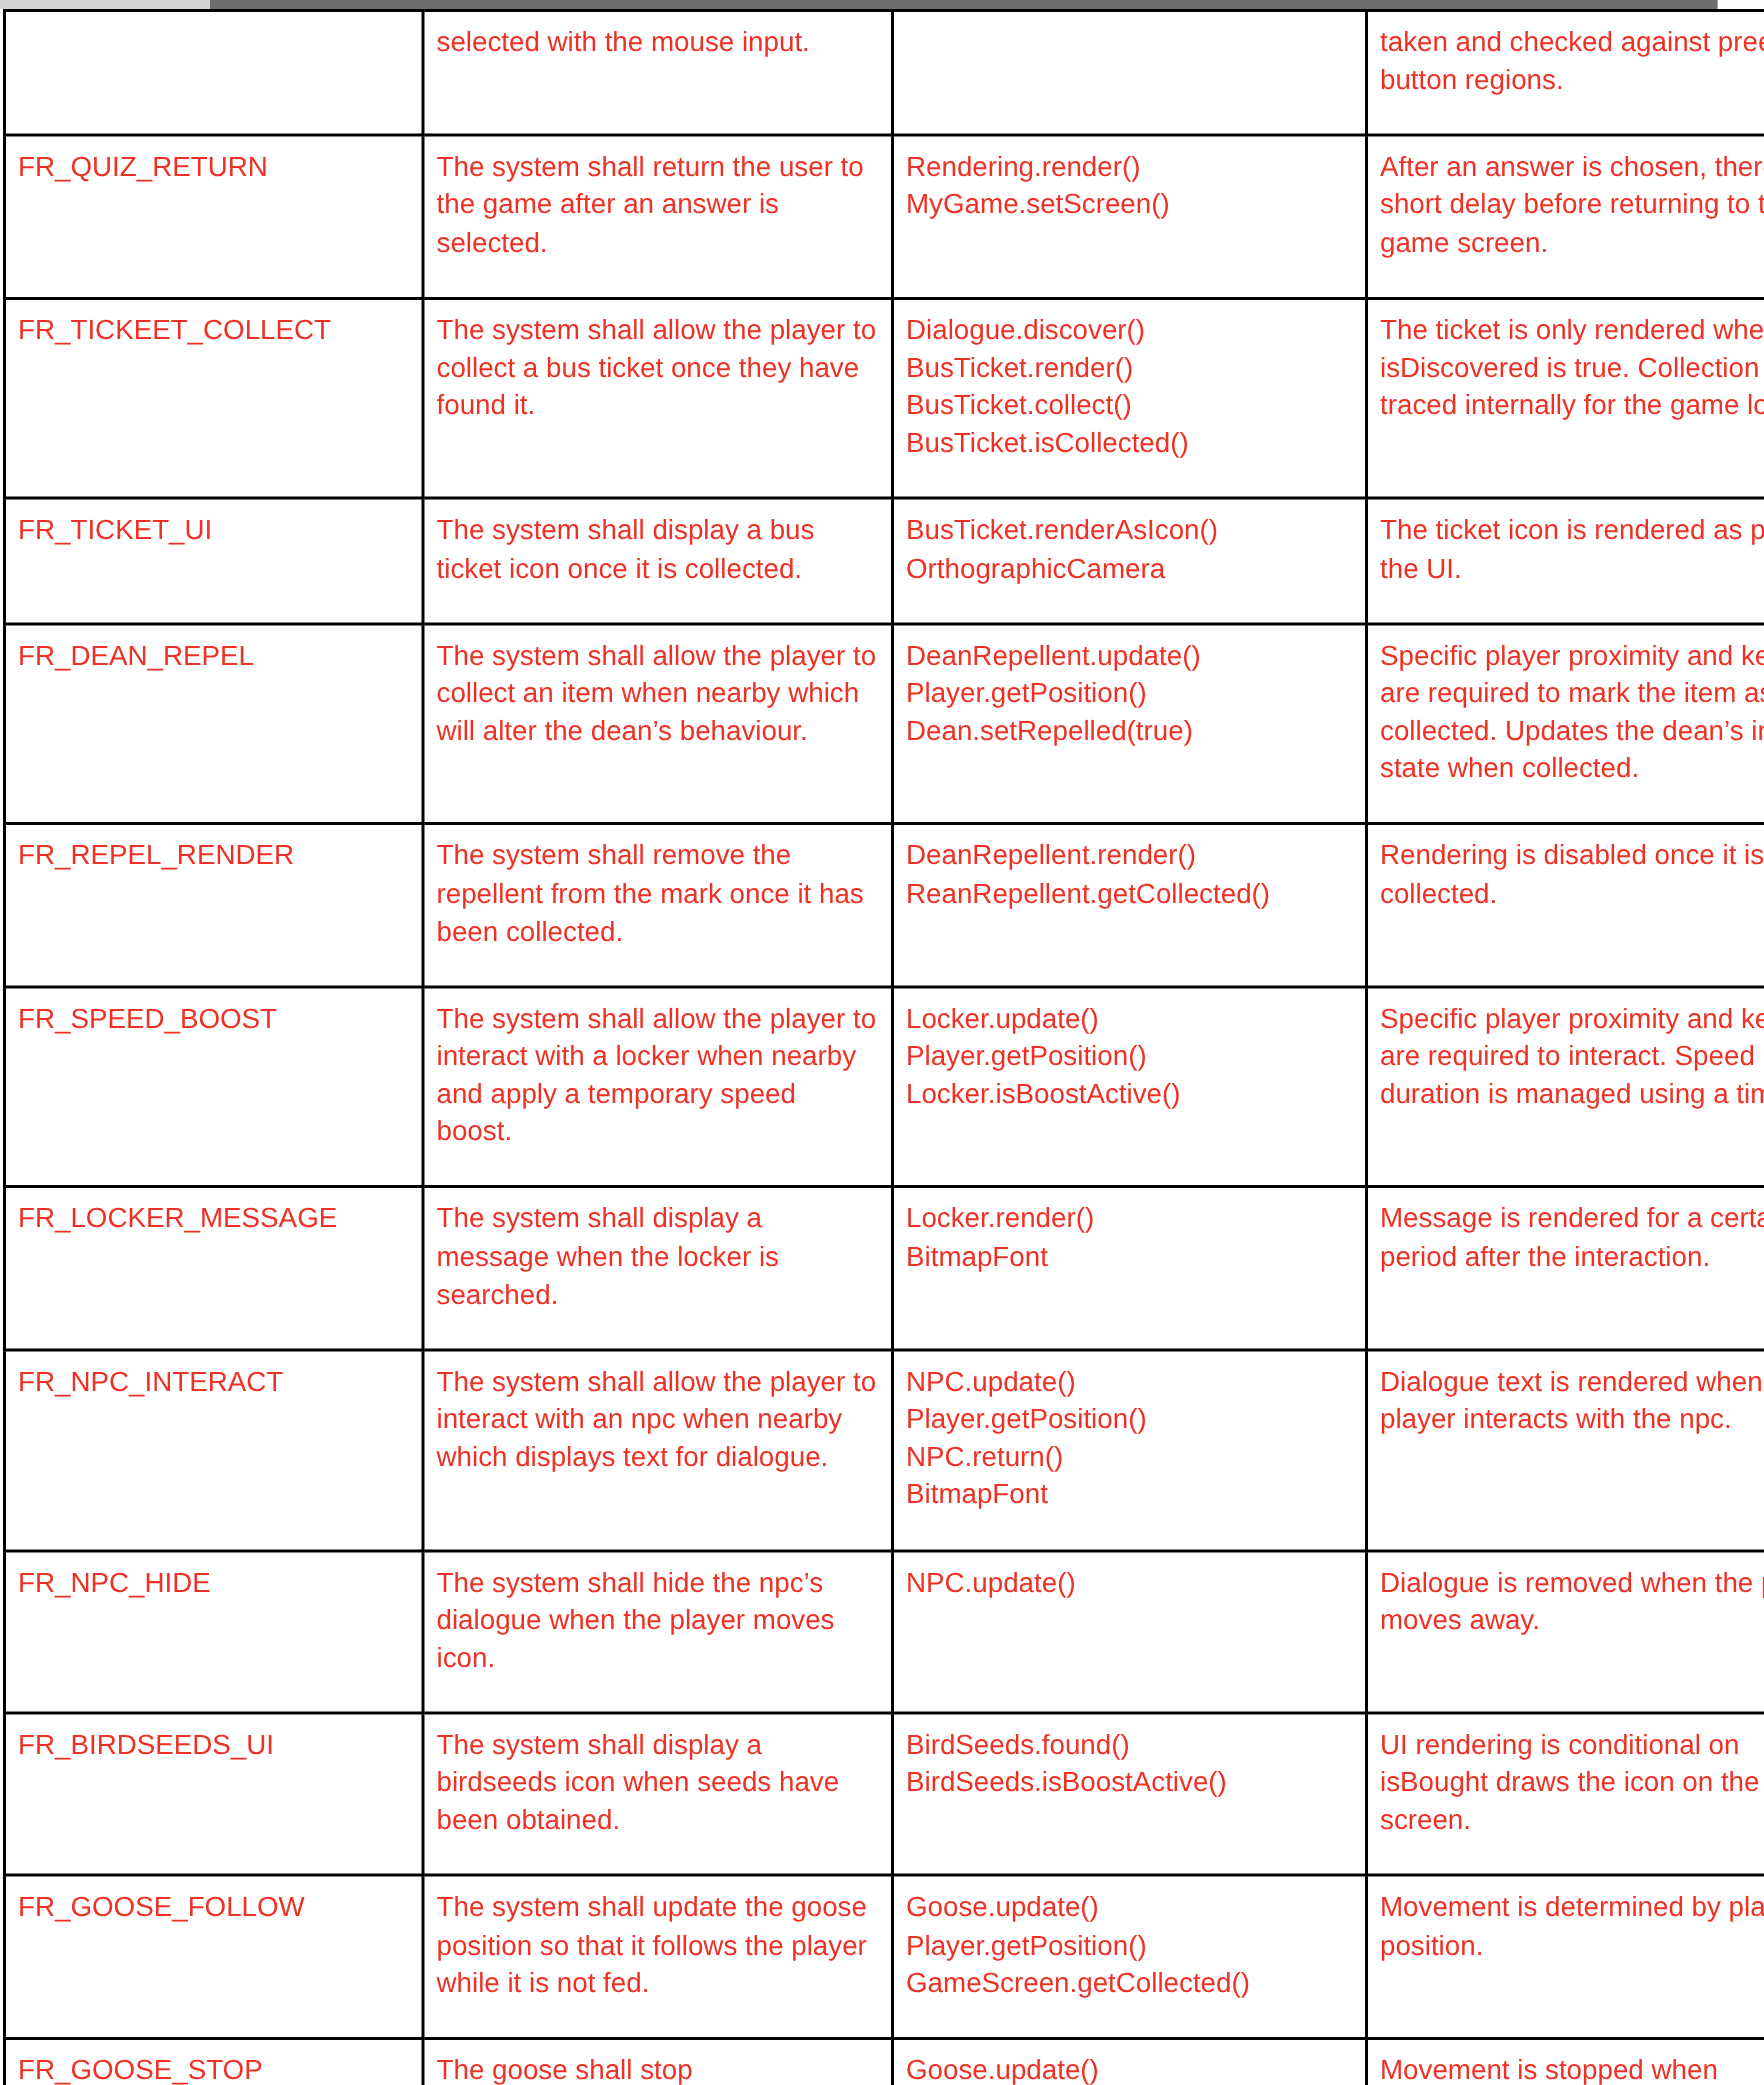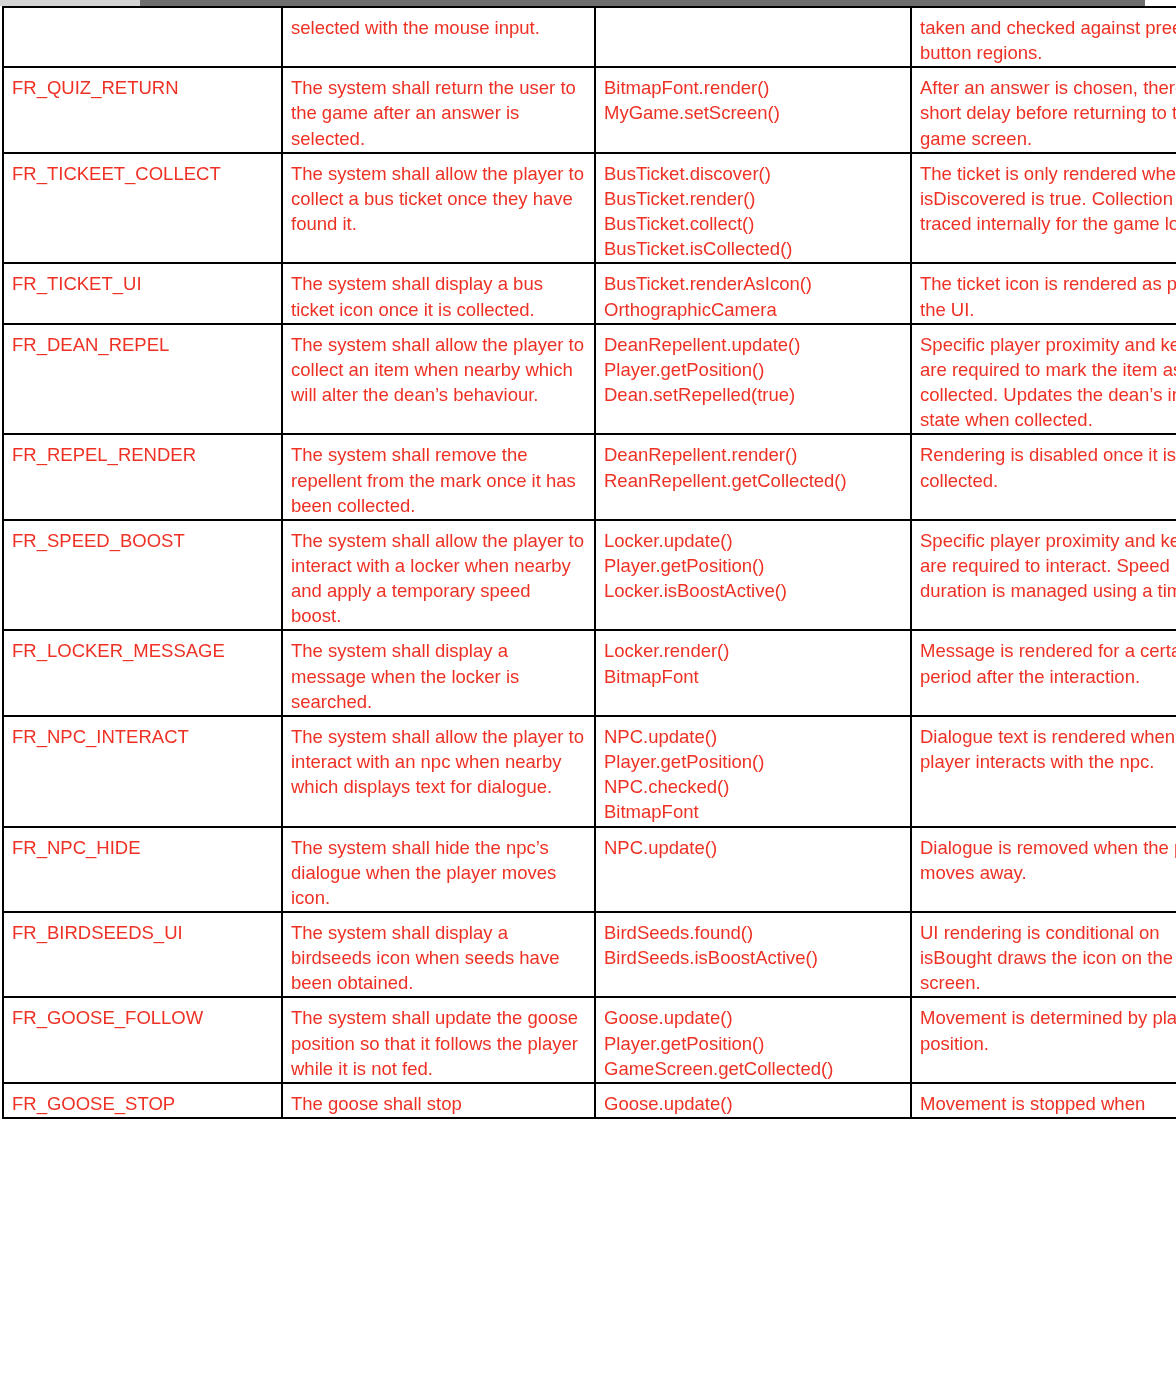--- a/index.html
+++ b/index.html
@@ -45,21 +45,21 @@
     position: absolute;
     top: 6px;
     left: 2px;
     width: 1170px;
     border-collapse: collapse;
     table-layout: fixed;
   }
   #doc-table td {
     border: 2px solid #000000;
     vertical-align: top;
-    padding: 7px 8px 1px 8px;
+    padding: 7px 8px 24px 8px;
     color: #ee3124;
     font-size: 18.5px;
     line-height: 1.36;
     font-family: "Liberation Sans", sans-serif;
     word-wrap: break-word;
     overflow-wrap: break-word;
   }
   #doc-table td.c-id     { width: 261px; }
   #doc-table td.c-desc   { width: 295px; }
   #doc-table td.c-method { width: 298px; }
@@ -93,36 +93,36 @@
         </td>
       </tr>
       <tr>
         <td class="c-id">
           <span class="cell-text">FR_QUIZ_RETURN</span>
         </td>
         <td class="c-desc">
           <span class="cell-text">The system shall return the user to the game after an answer is selected.</span>
         </td>
         <td class="c-method">
-          <span class="cell-line">BitmapFont.render()</span>
+          <span class="cell-line">Rendering.render()</span>
           <span class="cell-line">MyGame.setScreen()</span>
         </td>
         <td class="c-notes">
           <span class="cell-text">After an answer is chosen, there is a short delay before returning to the game screen.</span>
         </td>
       </tr>
       <tr>
         <td class="c-id">
           <span class="cell-text">FR_TICKEET_COLLECT</span>
         </td>
         <td class="c-desc">
           <span class="cell-text">The system shall allow the player to collect a bus ticket once they have found it.</span>
         </td>
         <td class="c-method">
-          <span class="cell-line">BusTicket.discover()</span>
+          <span class="cell-line">Dialogue.discover()</span>
           <span class="cell-line">BusTicket.render()</span>
           <span class="cell-line">BusTicket.collect()</span>
           <span class="cell-line">BusTicket.isCollected()</span>
         </td>
         <td class="c-notes">
           <span class="cell-text">The ticket is only rendered when isDiscovered is true. Collection is traced internally for the game logic.</span>
         </td>
       </tr>
       <tr>
         <td class="c-id">
@@ -204,21 +204,21 @@
       <tr>
         <td class="c-id">
           <span class="cell-text">FR_NPC_INTERACT</span>
         </td>
         <td class="c-desc">
           <span class="cell-text">The system shall allow the player to interact with an npc when nearby which displays text for dialogue.</span>
         </td>
         <td class="c-method">
           <span class="cell-line">NPC.update()</span>
           <span class="cell-line">Player.getPosition()</span>
-          <span class="cell-line">NPC.checked()</span>
+          <span class="cell-line">NPC.return()</span>
           <span class="cell-line">BitmapFont</span>
         </td>
         <td class="c-notes">
           <span class="cell-text">Dialogue text is rendered when the player interacts with the npc.</span>
         </td>
       </tr>
       <tr>
         <td class="c-id">
           <span class="cell-text">FR_NPC_HIDE</span>
         </td>

